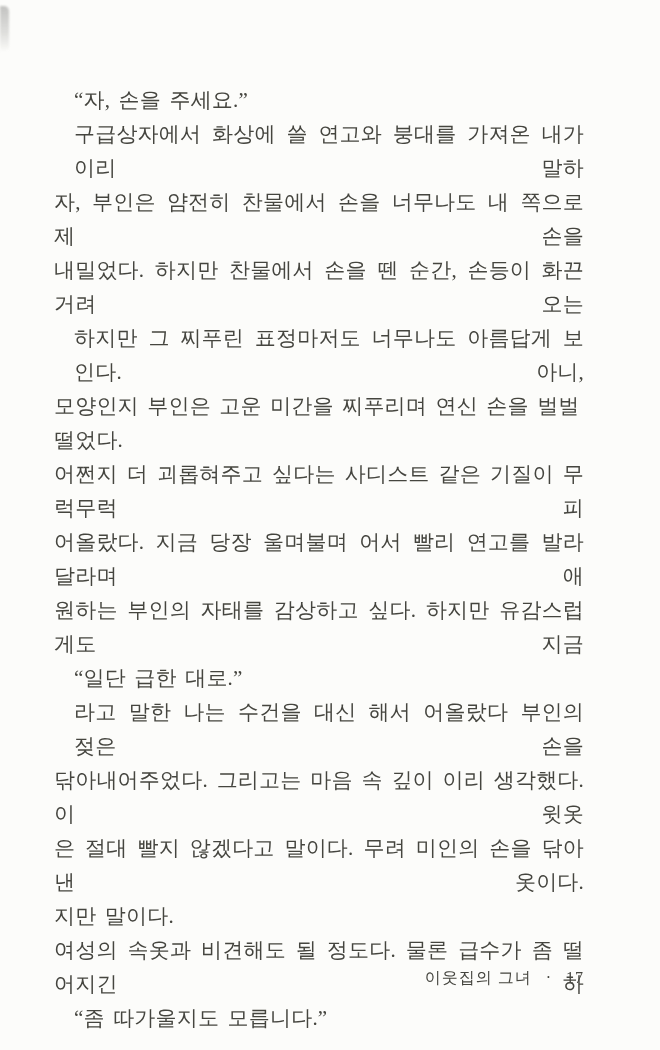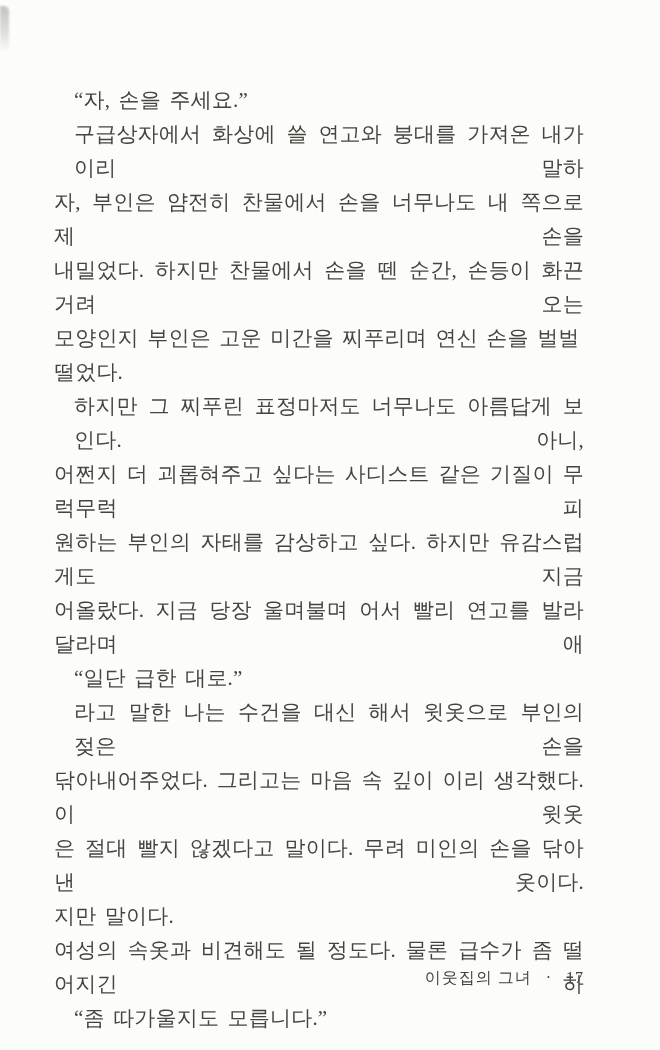--- a/index.html
+++ b/index.html
@@ -51,27 +51,27 @@
 
 <div class="page" style="background: rgb(252, 252, 250); color: rgb(69, 69, 63);">
 
   <div class="smudge"></div>
 
   <div class="text-block" id="text-block">
       <div class="line indent">“자, 손을 주세요.”</div>
       <div class="line indent justify">구급상자에서 화상에 쓸 연고와 붕대를 가져온 내가 이리 말하</div>
       <div class="line justify">자, 부인은 얌전히 찬물에서 손을 너무나도 내 쪽으로 제 손을</div>
       <div class="line justify">내밀었다. 하지만 찬물에서 손을 뗀 순간, 손등이 화끈거려 오는</div>
+      <div class="line indent justify">하지만 그 찌푸린 표정마저도 너무나도 아름답게 보인다. 아니,</div>
       <div class="line">모양인지 부인은 고운 미간을 찌푸리며 연신 손을 벌벌 떨었다.</div>
-      <div class="line indent justify">하지만 그 찌푸린 표정마저도 너무나도 아름답게 보인다. 아니,</div>
       <div class="line justify">어쩐지 더 괴롭혀주고 싶다는 사디스트 같은 기질이 무럭무럭 피</div>
+      <div class="line justify">어올랐다. 지금 당장 울며불며 어서 빨리 연고를 발라달라며 애</div>
       <div class="line justify">원하는 부인의 자태를 감상하고 싶다. 하지만 유감스럽게도 지금</div>
-      <div class="line justify">어올랐다. 지금 당장 울며불며 어서 빨리 연고를 발라달라며 애</div>
       <div class="line indent">“일단 급한 대로.”</div>
-      <div class="line indent justify">라고 말한 나는 수건을 대신 해서 윗옷으로 부인의 젖은 손을</div>
+      <div class="line indent justify">라고 말한 나는 수건을 대신 해서 어올랐다 부인의 젖은 손을</div>
       <div class="line justify">닦아내어주었다. 그리고는 마음 속 깊이 이리 생각했다. 이 윗옷</div>
       <div class="line justify">은 절대 빨지 않겠다고 말이다. 무려 미인의 손을 닦아낸 옷이다.</div>
       <div class="line">지만 말이다.</div>
       <div class="line justify">여성의 속옷과 비견해도 될 정도다. 물론 급수가 좀 떨어지긴 하</div>
       <div class="line indent">“좀 따가울지도 모릅니다.”</div>
     </div>
 
   <div class="footer">
     <span>이웃집의 그녀</span>
     <span class="sep">·</span>

